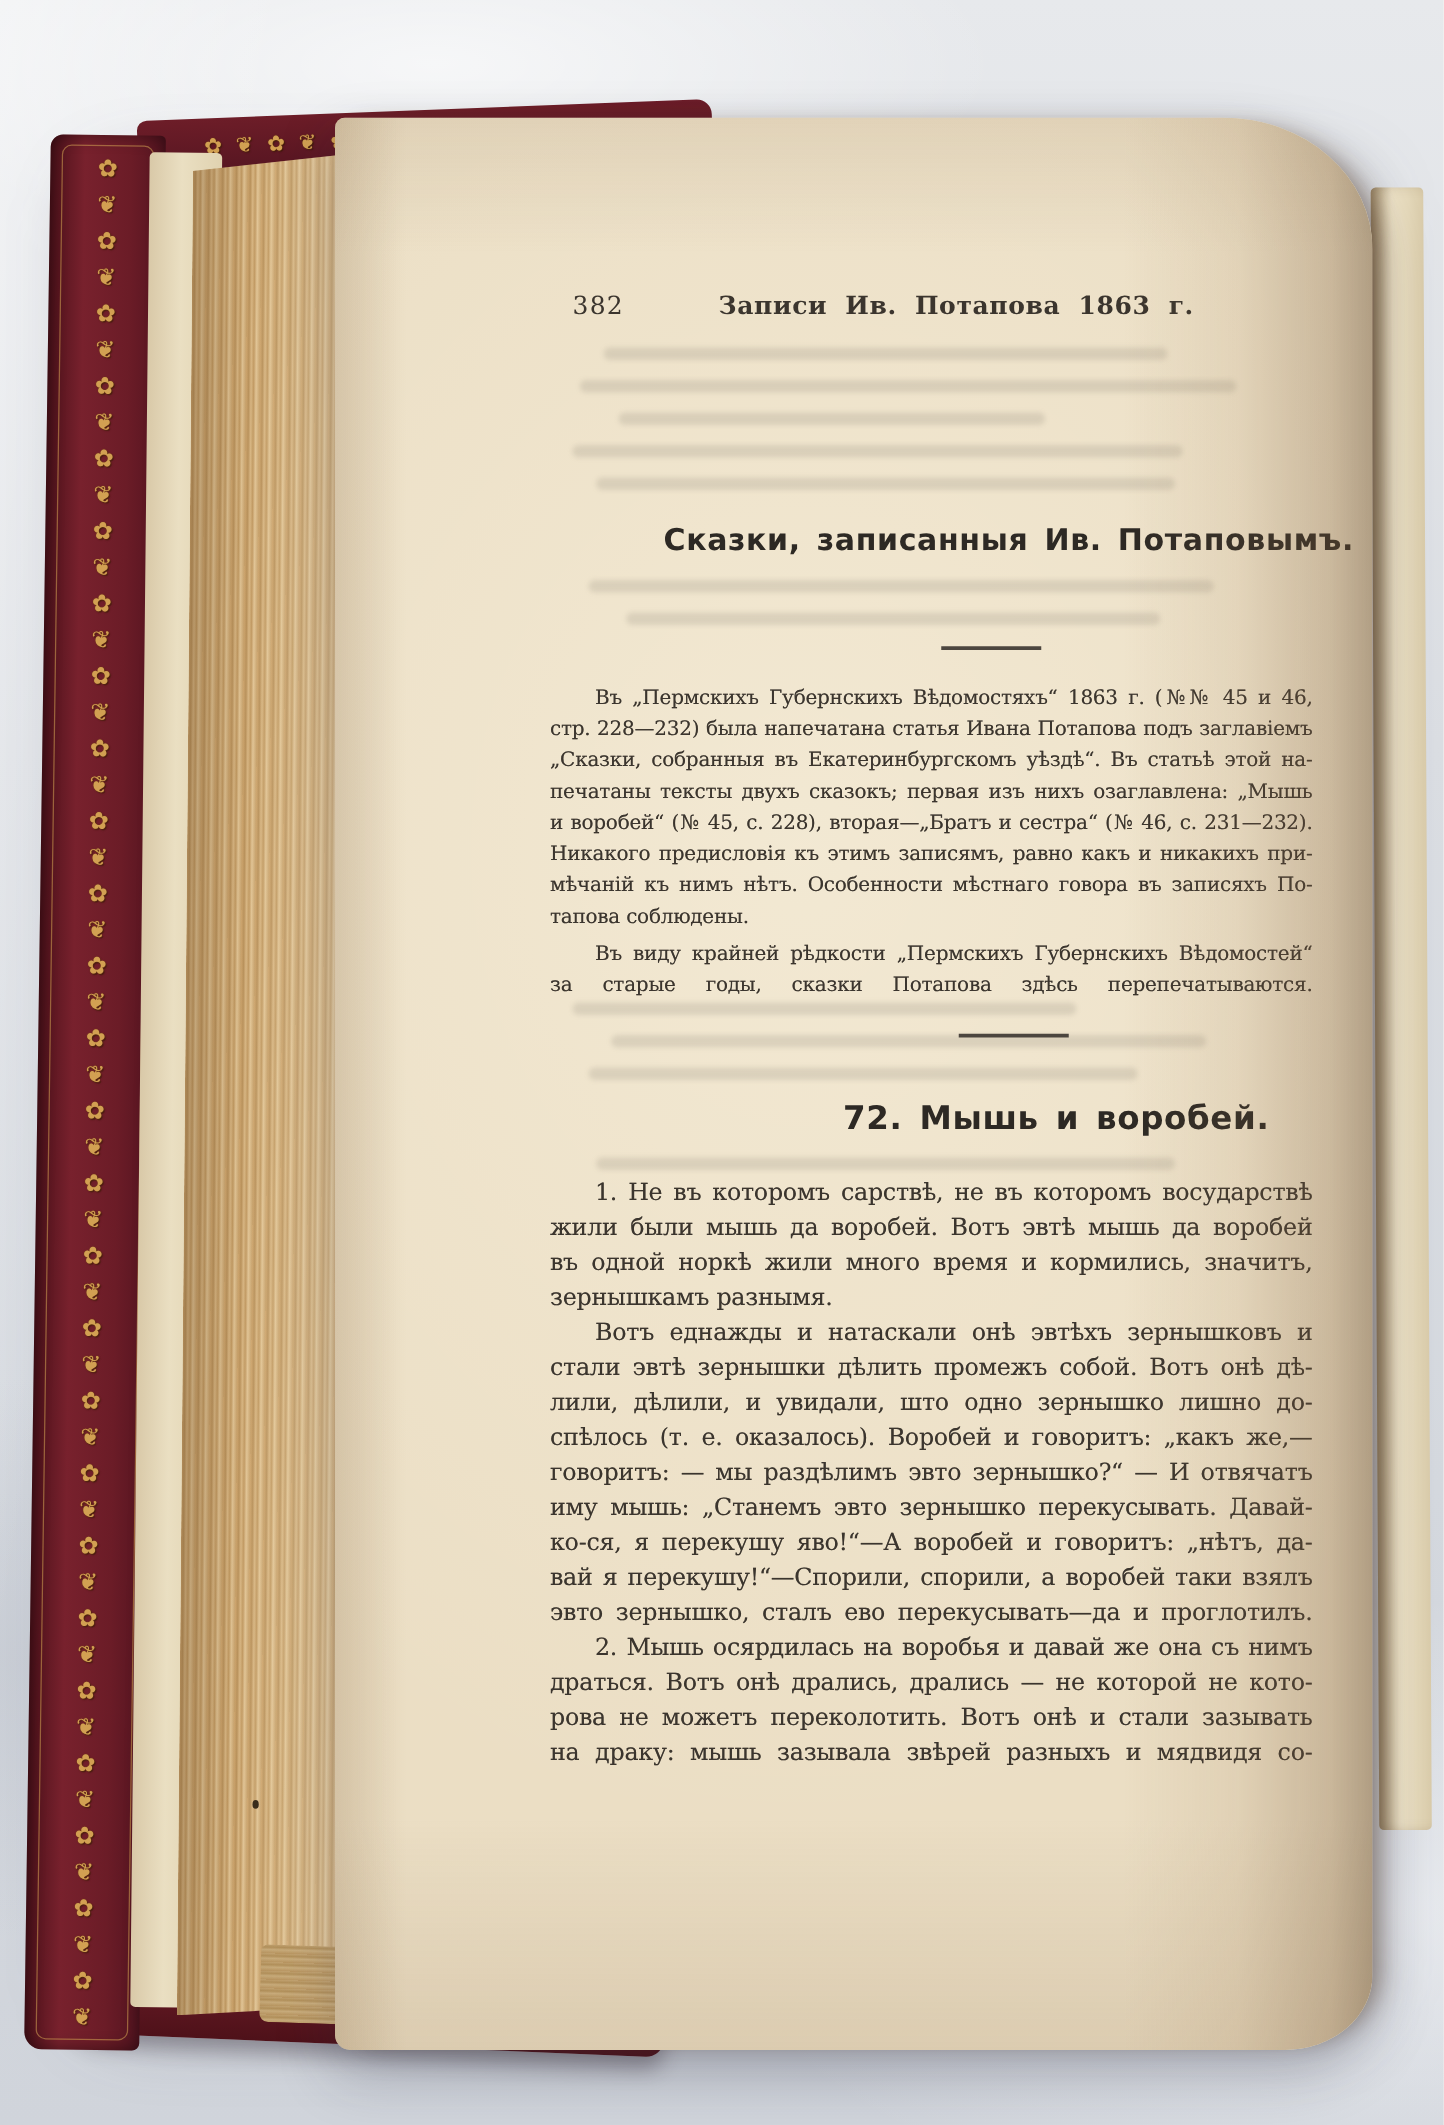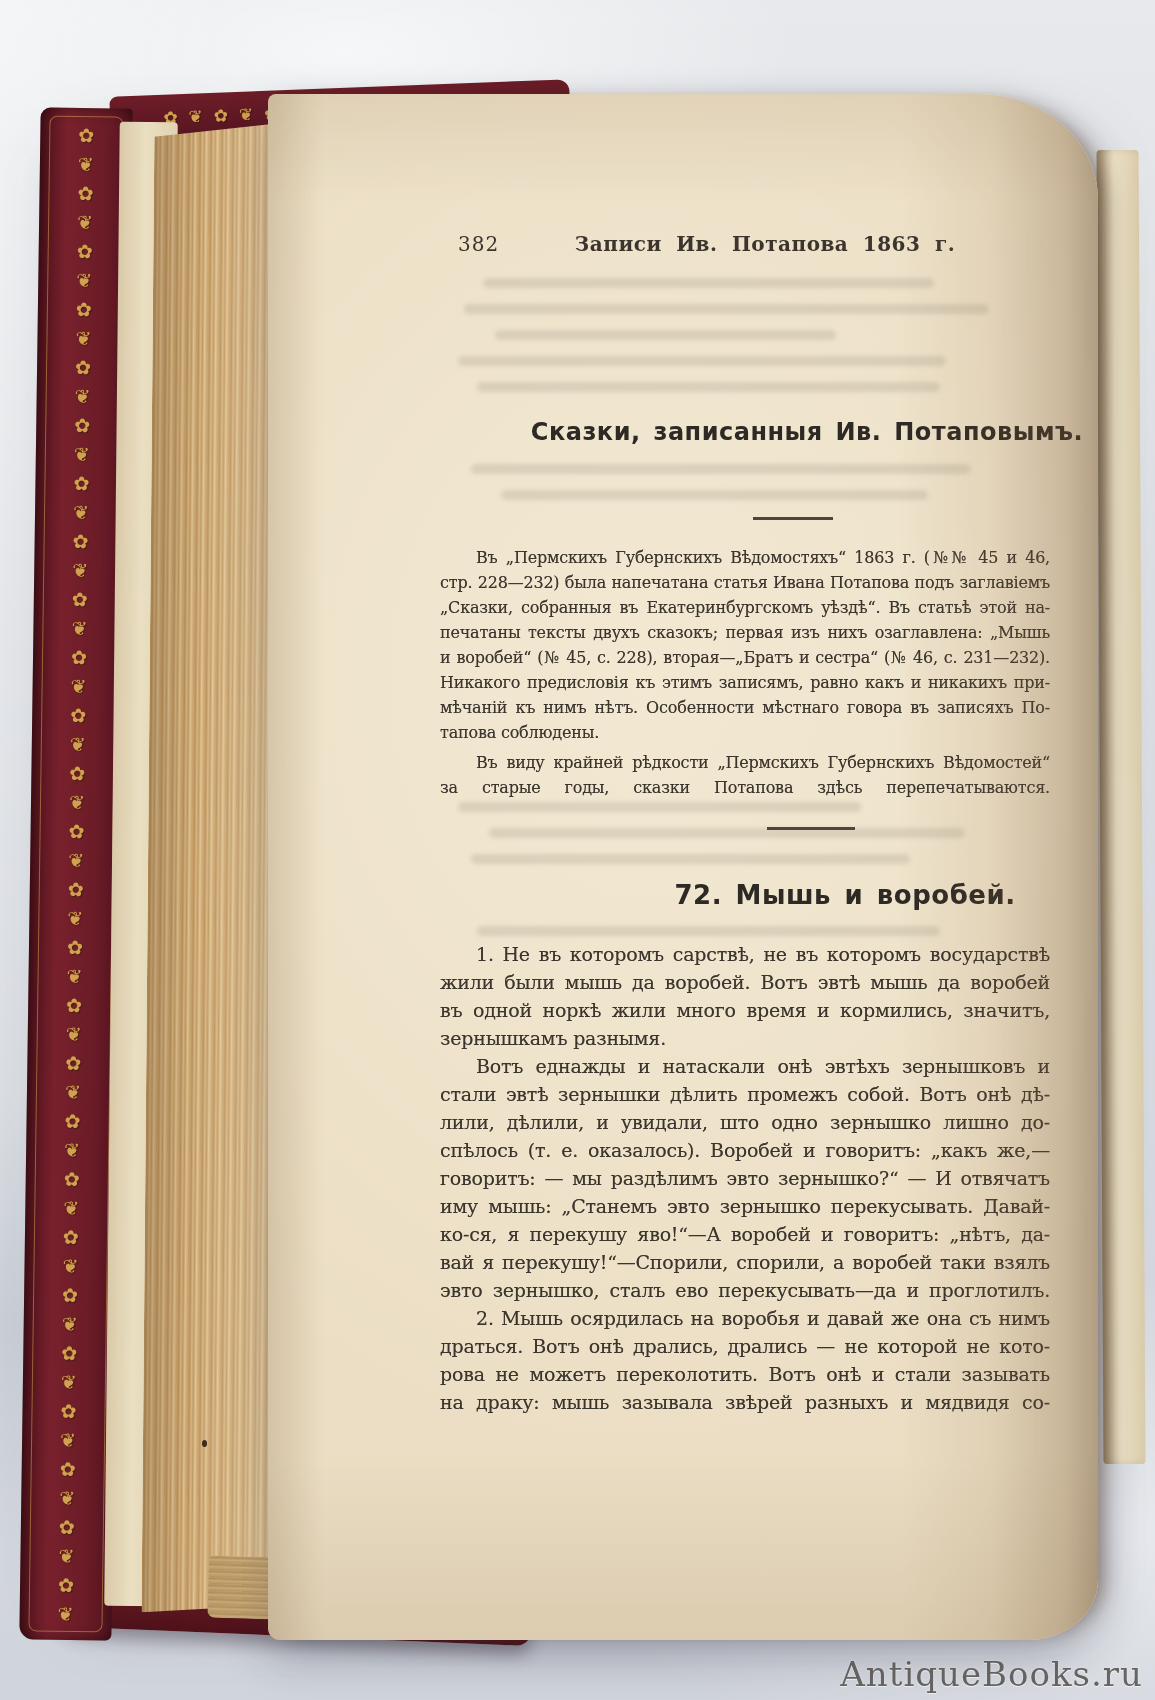--- a/index.html
+++ b/index.html
@@ -226,14 +226,13 @@
           <div class="tline">2. Мышь осярдилась на воробья и давай же она съ нимъ</div>
           <div class="tline">драться. Вотъ онѣ дрались, дрались — не которой не кото-</div>
           <div class="tline">рова не можетъ переколотить. Вотъ онѣ и стали зазывать</div>
           <div class="tline">на драку: мышь зазывала звѣрей разныхъ и мядвидя со-</div>
         </div>
 
     </div>
     <div class="page-shade"></div>
   </div>
 
-  <div class="watermark">AntiqueBooks.ru</div>
 </div>
 
 </body></html>

